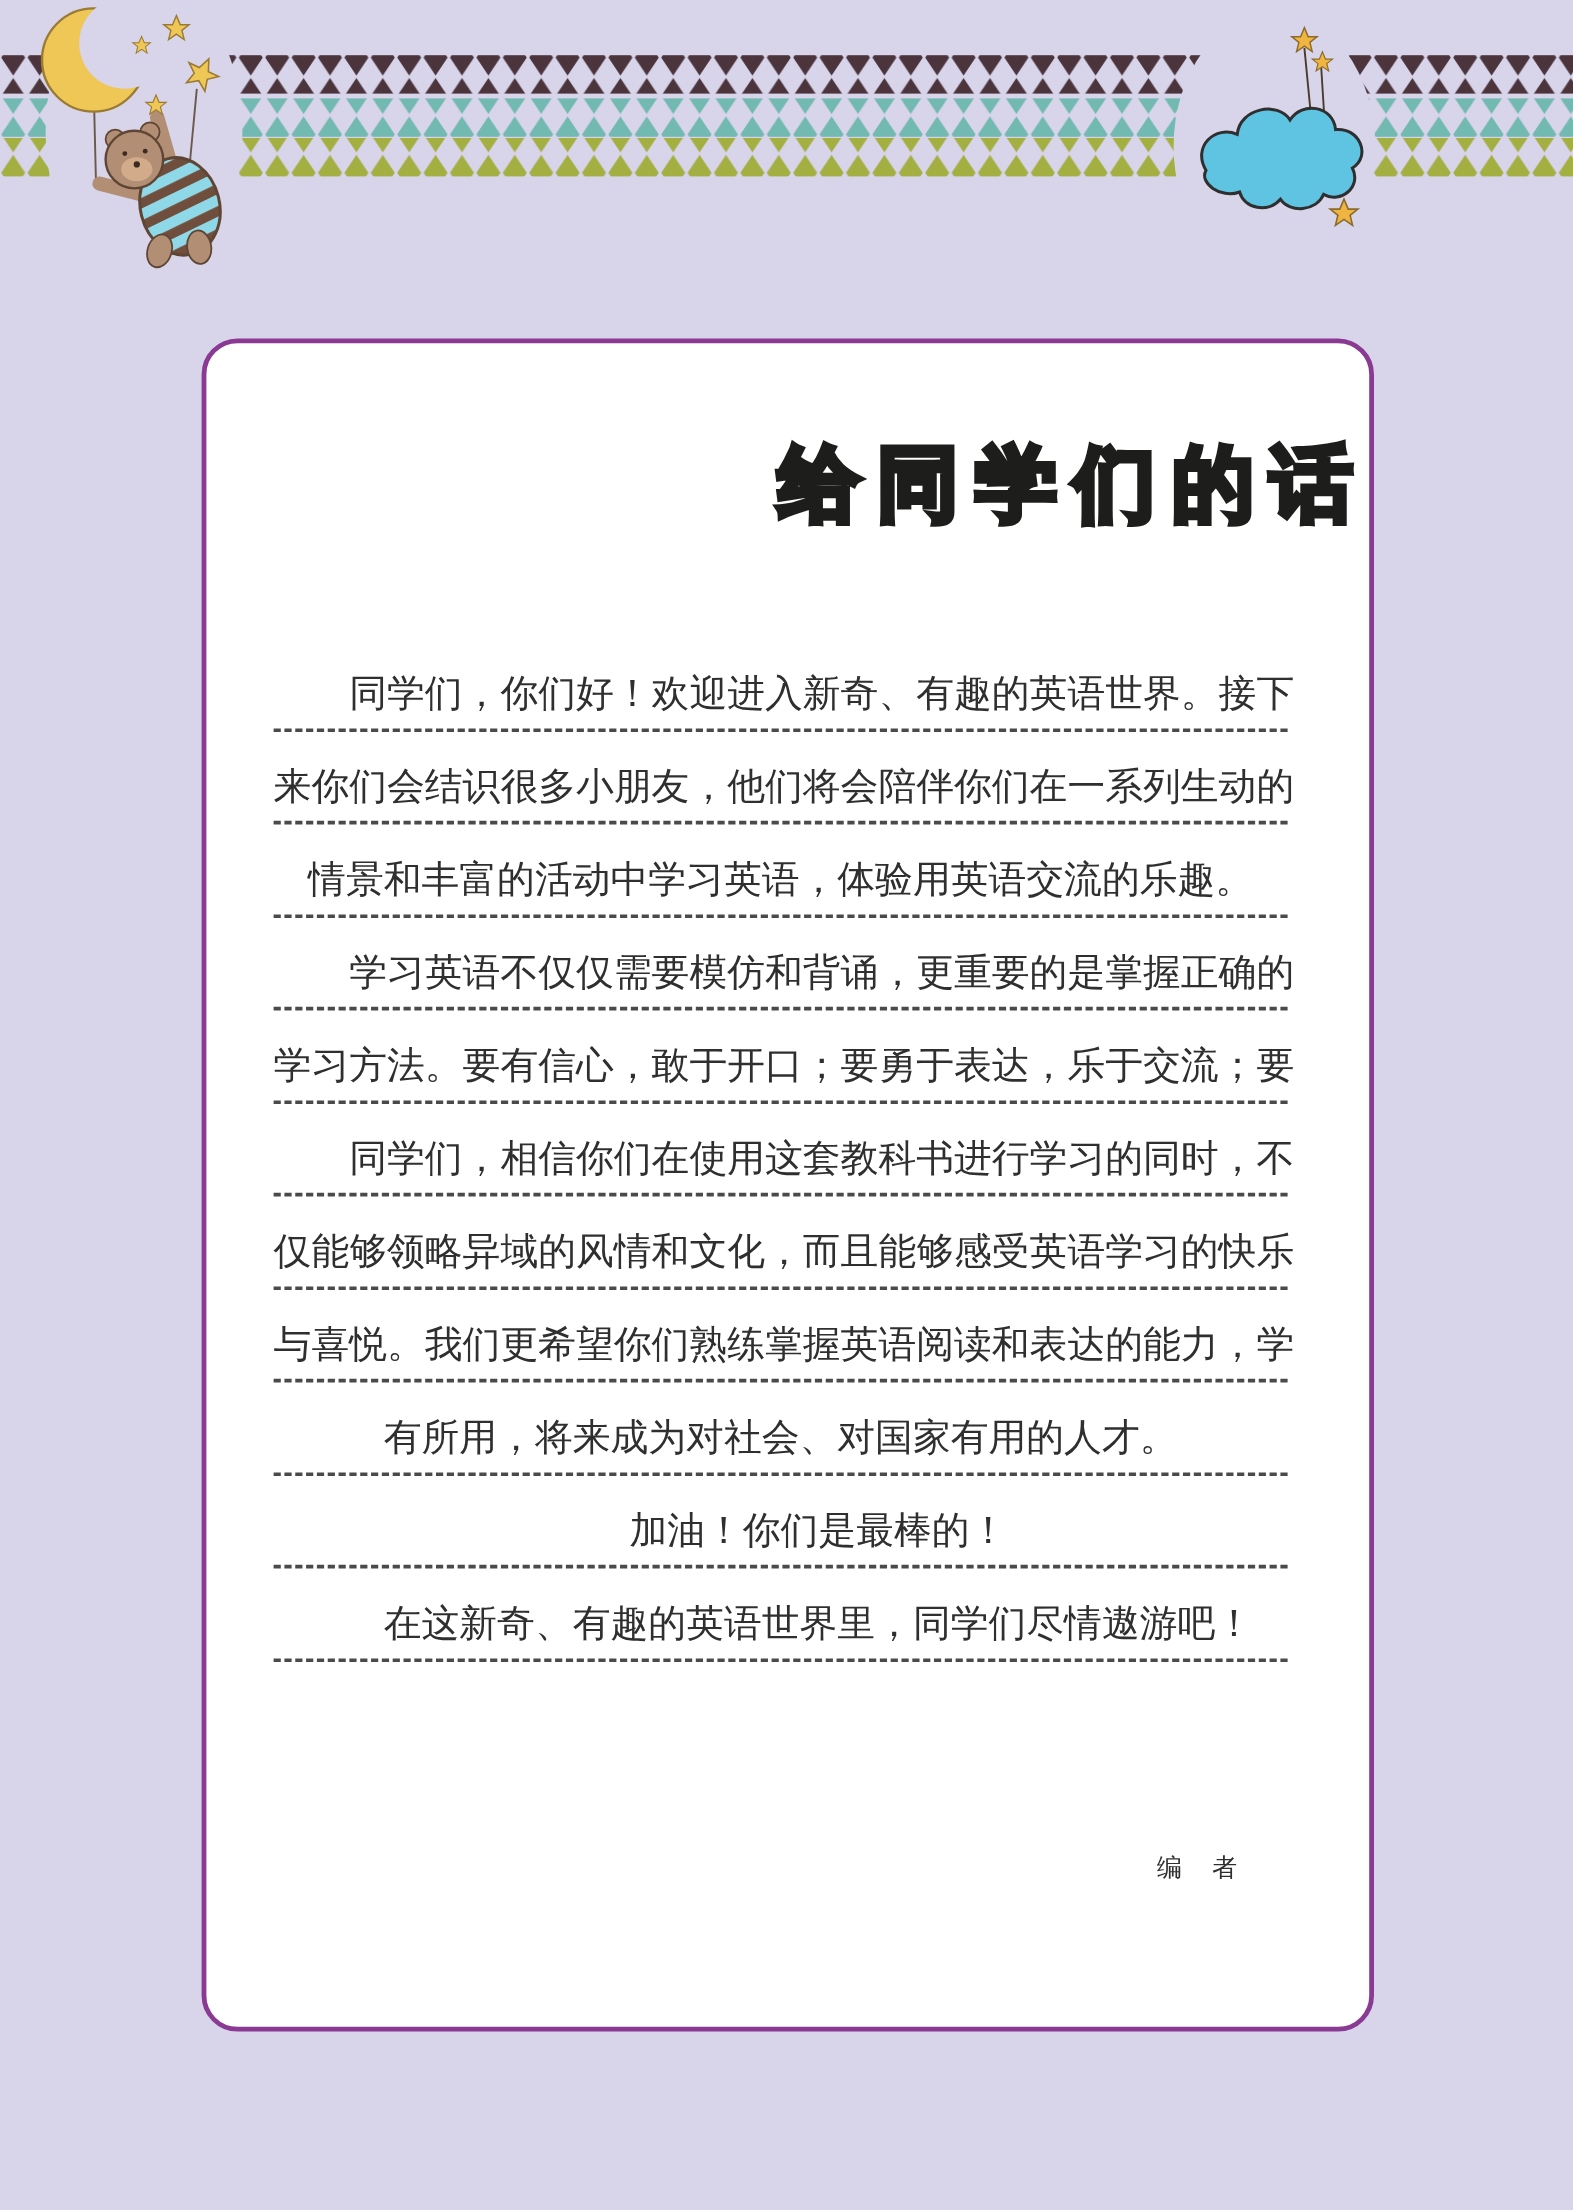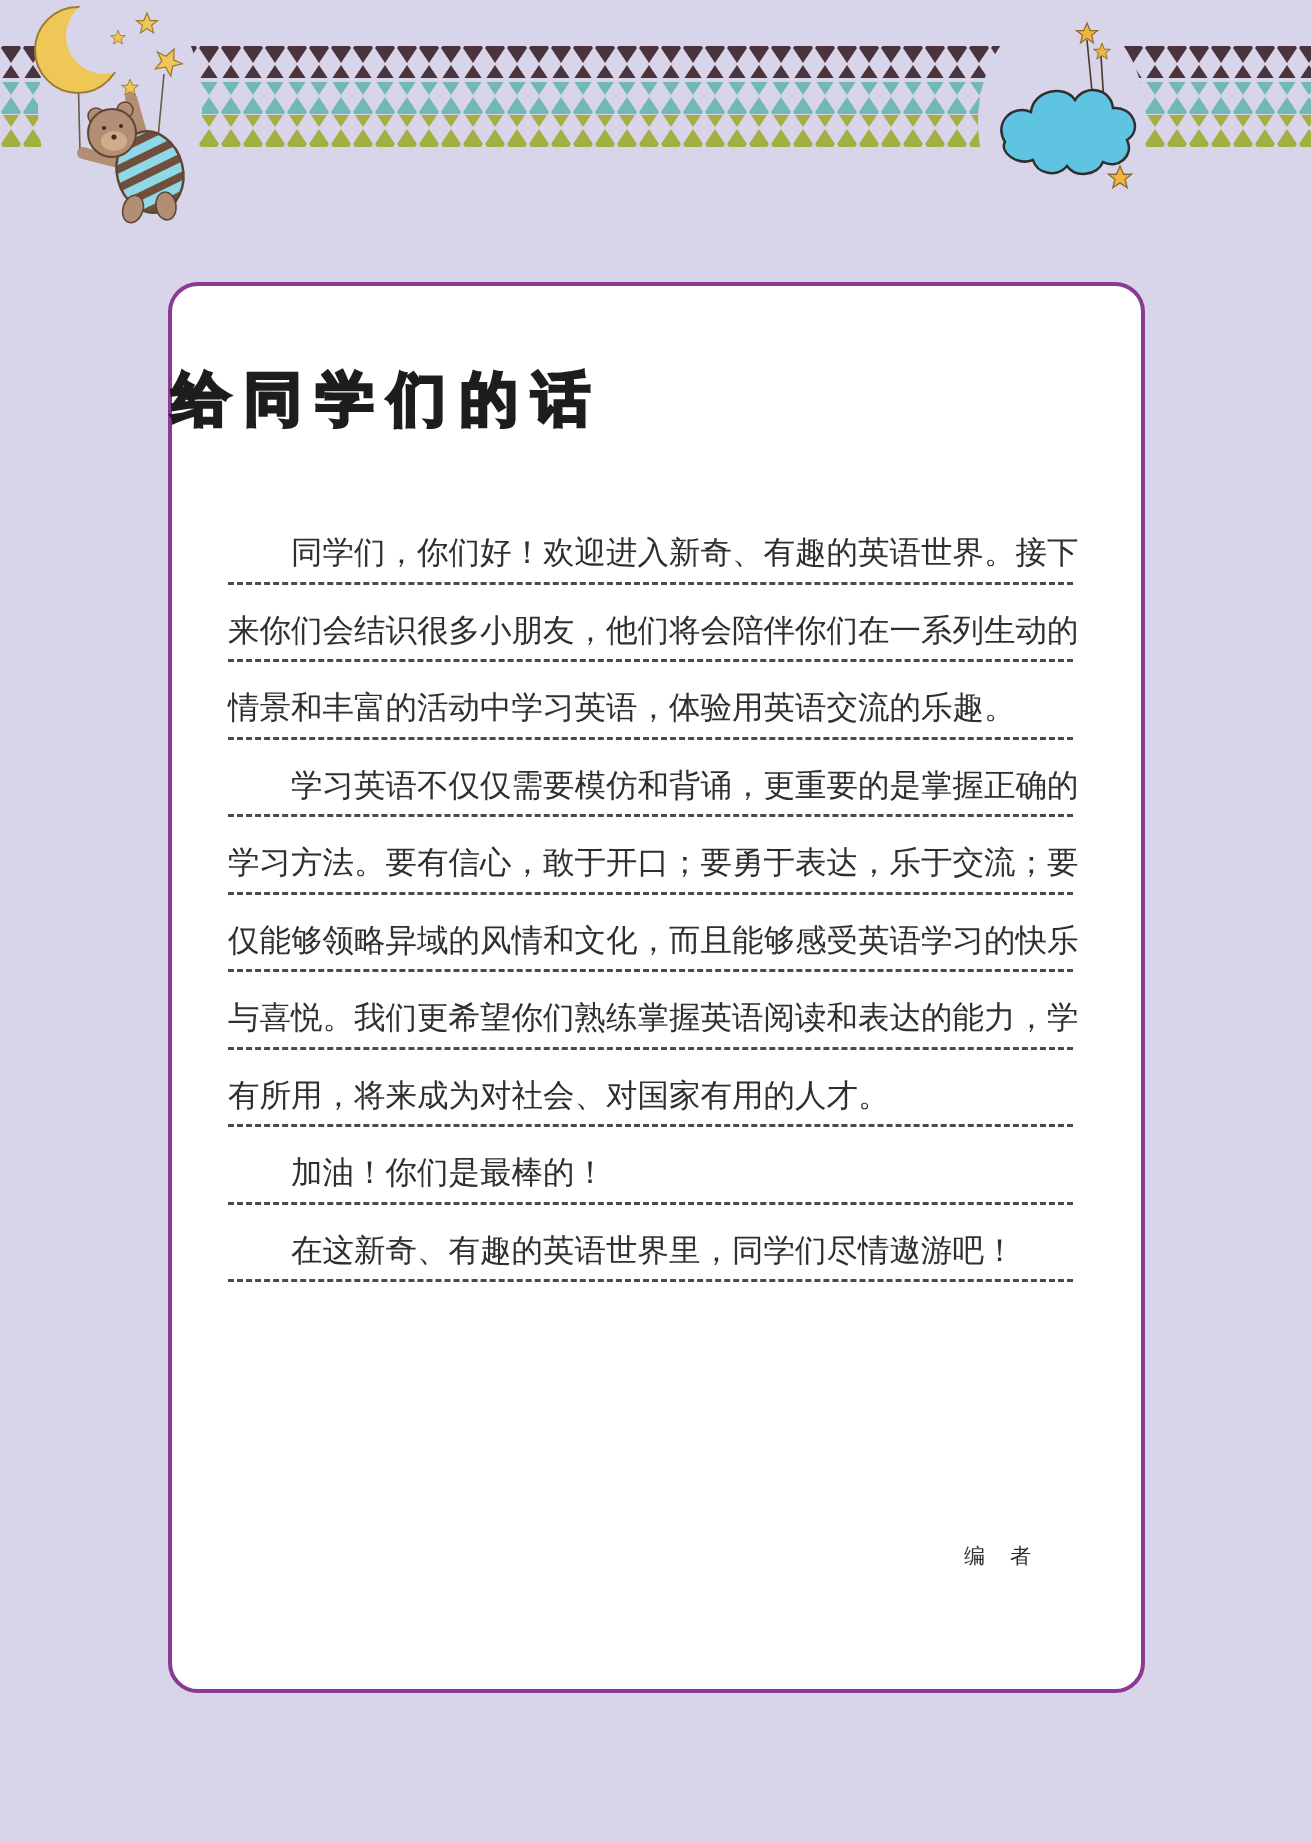--- a/index.html
+++ b/index.html
@@ -39,33 +39,34 @@
     position:absolute;
     left:168px; top:282px;
     width:977px; height:1411px;
     box-sizing:border-box;
     background:var(--card-bg);
     border:4px solid var(--card-border);
     border-radius:30px;
   }
   .title{
     margin-top:78px;
-    text-align:left;
-    font-size:58px;
-    font-weight:400;
+    text-align:right;
+    font-size:68px;
+    font-weight:700;
     letter-spacing:14px;
     line-height:1.2;
     color:var(--title-fill);
     -webkit-text-stroke:5px var(--title-outline);
     white-space:nowrap;
   }
   .text-lines{
     position:absolute;
-    left:56px; top:221px;
+    left:56px; top:246px;
     width:845px;
+    text-align:center;
   }
   .text-line{
     height:77.5px;
     box-sizing:border-box;
     border-bottom:3px dashed var(--rule-color);
     padding-top:30px;
     font-size:31.5px;
     line-height:1;
     color:var(--body-text);
     white-space:nowrap;
@@ -157,20 +158,21 @@
   </svg>
 
   <div class="card">
     <div class="title">给同学们的话</div>
     <div class="text-lines">
         <div class="text-line indent">同学们，你们好！欢迎进入新奇、有趣的英语世界。接下</div>
         <div class="text-line">来你们会结识很多小朋友，他们将会陪伴你们在一系列生动的</div>
         <div class="text-line">情景和丰富的活动中学习英语，体验用英语交流的乐趣。</div>
         <div class="text-line indent">学习英语不仅仅需要模仿和背诵，更重要的是掌握正确的</div>
         <div class="text-line">学习方法。要有信心，敢于开口；要勇于表达，乐于交流；要</div>
+        <div class="text-line indent">同学们，相信你们在使用这套教科书进行学习的同时，不</div>
         <div class="text-line">仅能够领略异域的风情和文化，而且能够感受英语学习的快乐</div>
         <div class="text-line">与喜悦。我们更希望你们熟练掌握英语阅读和表达的能力，学</div>
         <div class="text-line">有所用，将来成为对社会、对国家有用的人才。</div>
         <div class="text-line indent">加油！你们是最棒的！</div>
         <div class="text-line indent">在这新奇、有趣的英语世界里，同学们尽情遨游吧！</div>
       </div>
     <div class="signature">编　者</div>
   </div>
 
 </div>

